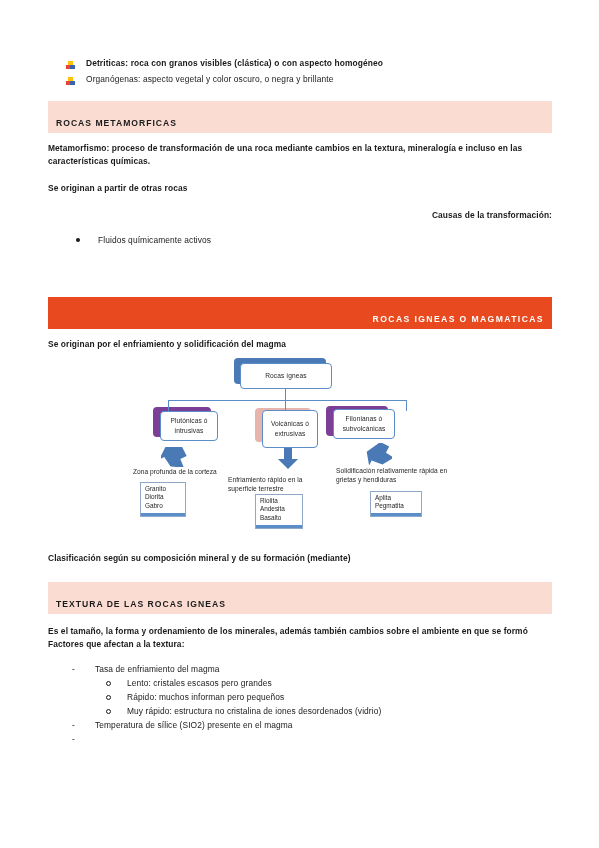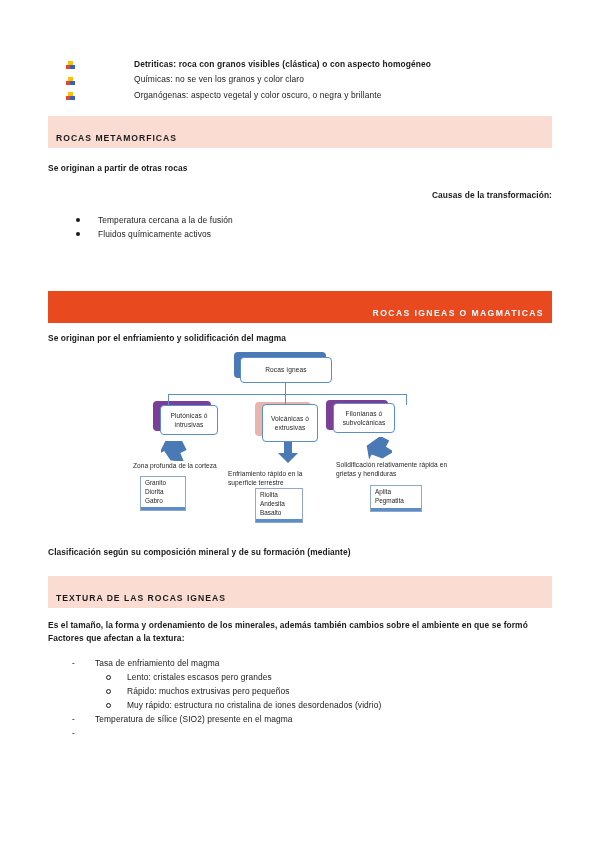--- a/index.html
+++ b/index.html
@@ -26,23 +26,22 @@
     position: absolute;
     left: 48px;
     top: 58px;
     width: 504px;
   }
 
   
   .wbullet-list { margin: 0; padding: 0; list-style: none; }
   .wbullet-row {
     display: flex;
-    align-items: center;
+    align-items: flex-start;
     margin-bottom: 3.5px;
-    gap: 48px;
   }
   .wbullet-icon {
     width: 9px;
     height: 9px;
     margin-right: 11px;
     margin-top: 3px;
     flex: 0 0 auto;
     position: relative;
   }
   .wbullet-icon i {
@@ -200,44 +199,33 @@
             <i class="c"></i>
           </span>
       <span class="wbullet-text" style="font-weight:bold;">Detriticas: roca con granos visibles (clástica) o con aspecto homogéneo</span>
     </li>
     <li class="wbullet-row">
       <span class="wbullet-icon">
             <i class="a"></i>
             <i class="b"></i>
             <i class="c"></i>
           </span>
-      <span class="wbullet-text">Químicas: no se ven los granos y color claro</span>
-    </li>
-    <li class="wbullet-row">
-      <span class="wbullet-icon">
-            <i class="a"></i>
-            <i class="b"></i>
-            <i class="c"></i>
-          </span>
       <span class="wbullet-text">Organógenas: aspecto vegetal y color oscuro, o negra y brillante</span>
     </li>
   </ul>
 
   <div class="sec-header pink" style="margin-top:15px;">ROCAS  METAMORFICAS</div>
 
+  <div class="para bold" style="margin-top:9px;">Metamorfismo: proceso de transformación de una roca mediante cambios en la textura, mineralogía e incluso en las características químicas.</div>
 
   <div class="para bold" style="margin-top:14px;">Se originan a partir de otras rocas</div>
 
   <div class="para bold" style="margin-top:14px;text-align:right;">Causas de la transformación:</div>
 
   <ul class="dot-list" style="margin-top:11px; margin-left:28px;">
-    <li class="dot-row">
-      <span class="dot-marker"></span>
-      <span>Temperatura cercana a la de fusión</span>
-    </li>
     <li class="dot-row">
       <span class="dot-marker"></span>
       <span>Fluidos químicamente activos</span>
     </li>
   </ul>
 
   <div class="sec-header orange" style="margin-top:50px;text-align:right;">ROCAS IGNEAS O MAGMATICAS</div>
 
   <div class="para bold" style="margin-top:9px;">Se originan por el enfriamiento y solidificación del magma</div>
 
@@ -321,21 +309,21 @@
       <span>Tasa de enfriamiento del magma</span>
     </li>
     <li>
       <ul class="dash-list" style="margin-left:34px;">
         <li class="dash-row">
           <span class="circ-marker"></span>
           <span>Lento: cristales escasos pero grandes</span>
         </li>
         <li class="dash-row">
           <span class="circ-marker"></span>
-          <span>Rápido: muchos extrusivas pero pequeños</span>
+          <span>Rápido: muchos informan pero pequeños</span>
         </li>
         <li class="dash-row">
           <span class="circ-marker"></span>
           <span>Muy rápido: estructura no cristalina de iones desordenados (vidrio)</span>
         </li>
       </ul>
     </li>
     <li class="dash-row">
       <span class="dash-marker">-</span>
       <span>Temperatura de sílice (SIO2) presente en el magma</span>

